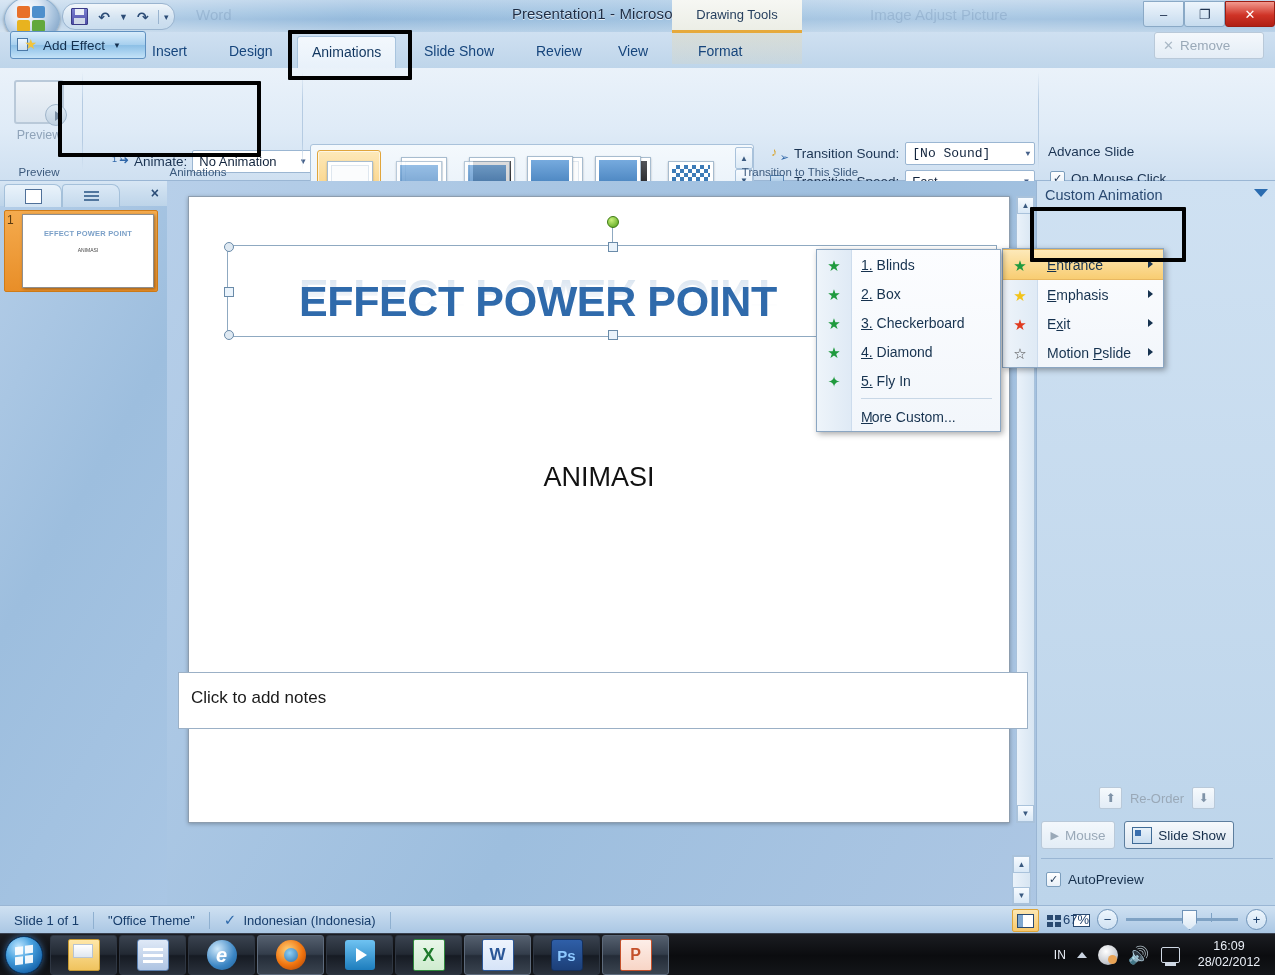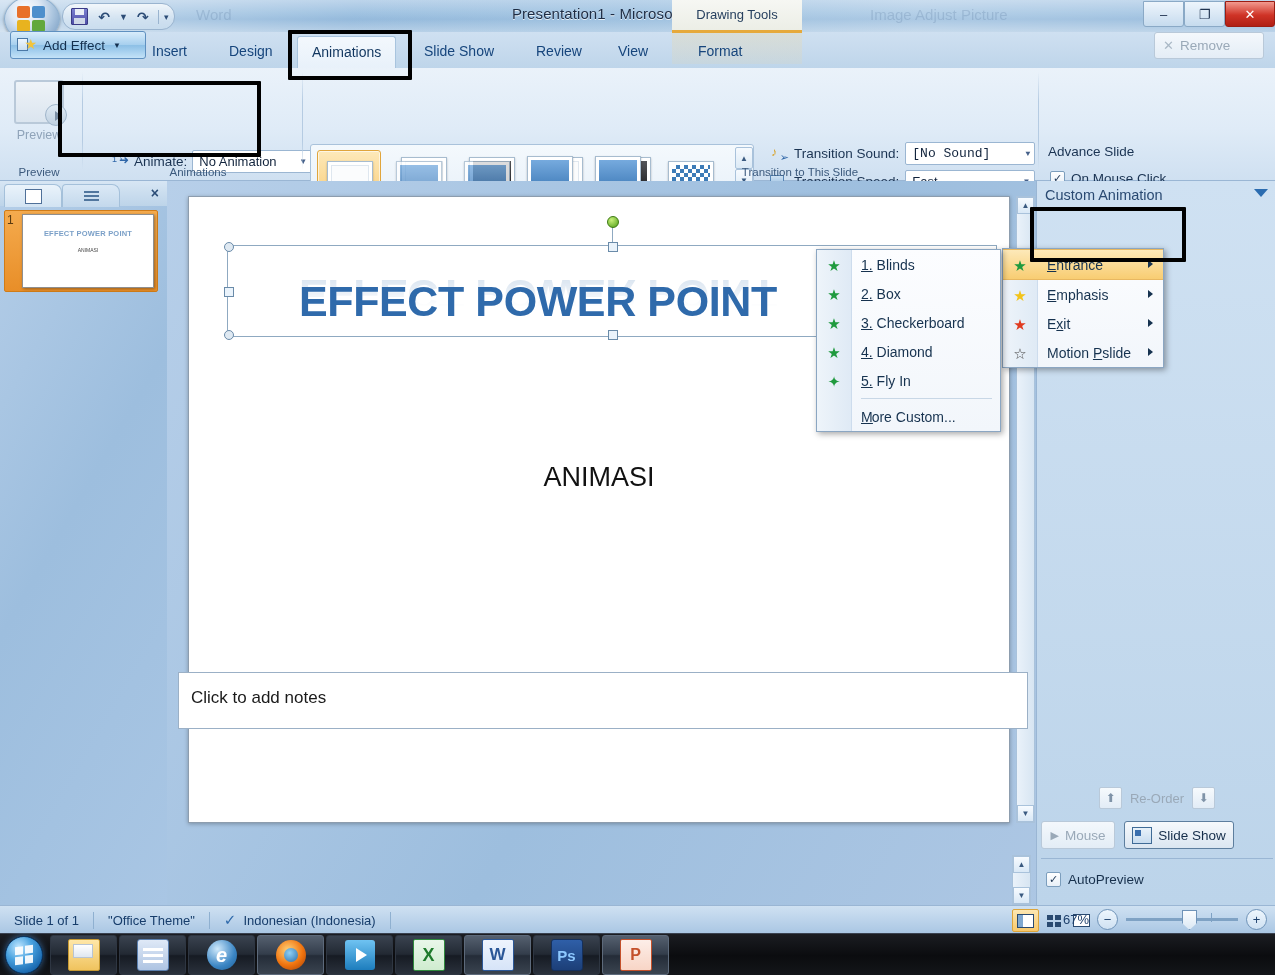--- a/index.html
+++ b/index.html
@@ -693,15 +693,26 @@
     <div class="tbtn lit">
         <span class="ic ic-w">W</span>
       </div>
     <div class="tbtn">
         <span class="ic ic-ps">Ps</span>
       </div>
     <div class="tbtn lit">
         <span class="ic ic-pp">P</span>
       </div>
 
+    <div class="tray">
+      <span>IN</span>
+      <span class="tri-up"></span>
+      <span class="vol-face"></span>
+      <span class="spk">🔊</span>
+      <span class="net"></span>
+      <span class="clock">
+        <div>16:09</div>
+        <div>28/02/2012</div>
+      </span>
+    </div>
   </div>
 
 </div>
 
 </body></html>

